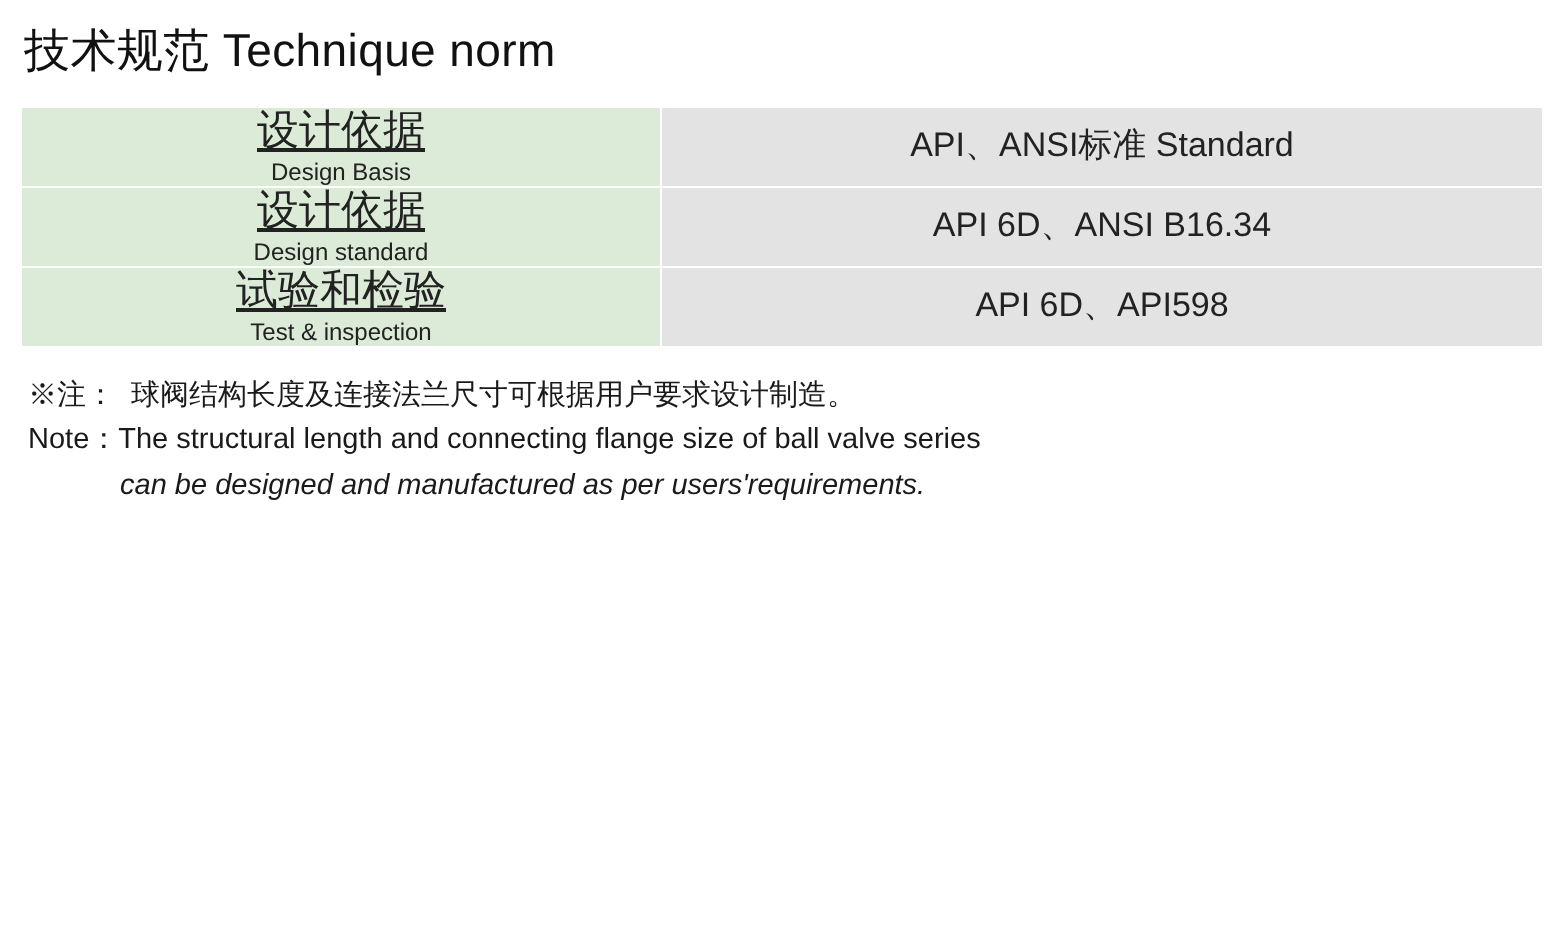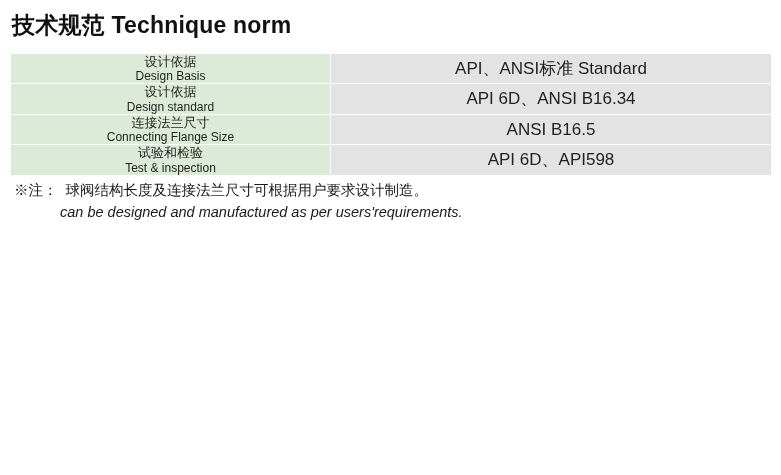--- a/index.html
+++ b/index.html
@@ -16,21 +16,21 @@
   }
   .page {
     position: relative;
     width: 781px;
     height: 475px;
     box-sizing: border-box;
     padding: 0 10px;
   }
   .title {
     font-size: 23px;
-    font-weight: bold;
+    font-weight: normal;
     color: #111111;
     padding: 10px 0 12px 2px;
     letter-spacing: 0.2px;
   }
   .spec-table {
     border-collapse: collapse;
     width: 761px;
     table-layout: fixed;
   }
   .spec-table td {
@@ -45,37 +45,38 @@
     line-height: 1.18;
     padding: 7px 4px;
   }
   .cell-value {
     background: #e3e3e3;
     color: #222222;
     line-height: 1.2;
     padding: 7px 4px;
   }
   .cn {
-    font-size: 13px;
+    font-size: 21px;
     display: block;
+    text-decoration: underline;
   }
   .en {
     font-size: 12px;
     display: block;
   }
   .val {
     font-size: 17px;
     display: block;
   }
   .row-tall .cell-label .cn,
   .row-tall .cell-label .en {
     line-height: 1.25;
   }
   .notes {
-    padding: 3px 2px 0 4px;
+    padding: 13px 2px 0 4px;
     font-size: 14.5px;
     line-height: 1.55;
     color: #1a1a1a;
   }
   .notes .note-line {
     white-space: pre;
   }
   .notes .note-indent {
     padding-left: 46px;
     font-style: italic;
@@ -109,40 +110,32 @@
         <td class="cell-label" colspan="2">
           <span class="cn">设计依据</span>
           <span class="en">Design standard</span>
         </td>
         <td class="cell-value">
           <span class="val">API 6D、ANSI B16.34</span>
         </td>
       </tr>
 
 
-      <tr>
-        <td class="cell-label" colspan="2">
-          <span class="cn">连接法兰尺寸</span>
-          <span class="en">Connecting Flange Size</span>
-        </td>
-        <td class="cell-value">
-          <span class="val">ANSI B16.5</span>
-        </td>
-      </tr>
 
       <tr>
         <td class="cell-label" colspan="2">
           <span class="cn">试验和检验</span>
           <span class="en">Test &amp; inspection</span>
         </td>
         <td class="cell-value">
           <span class="val">API 6D、API598</span>
         </td>
       </tr>
     </tbody>
   </table>
 
   <div class="notes">
     <div class="note-line">※注：  球阀结构长度及连接法兰尺寸可根据用户要求设计制造。</div>
+    <div class="note-line">Note：The structural length and connecting flange size of ball valve series</div>
     <div class="note-line note-indent">can be designed and manufactured as per users'requirements.</div>
   </div>
 
 </div>
 
 </body></html>

